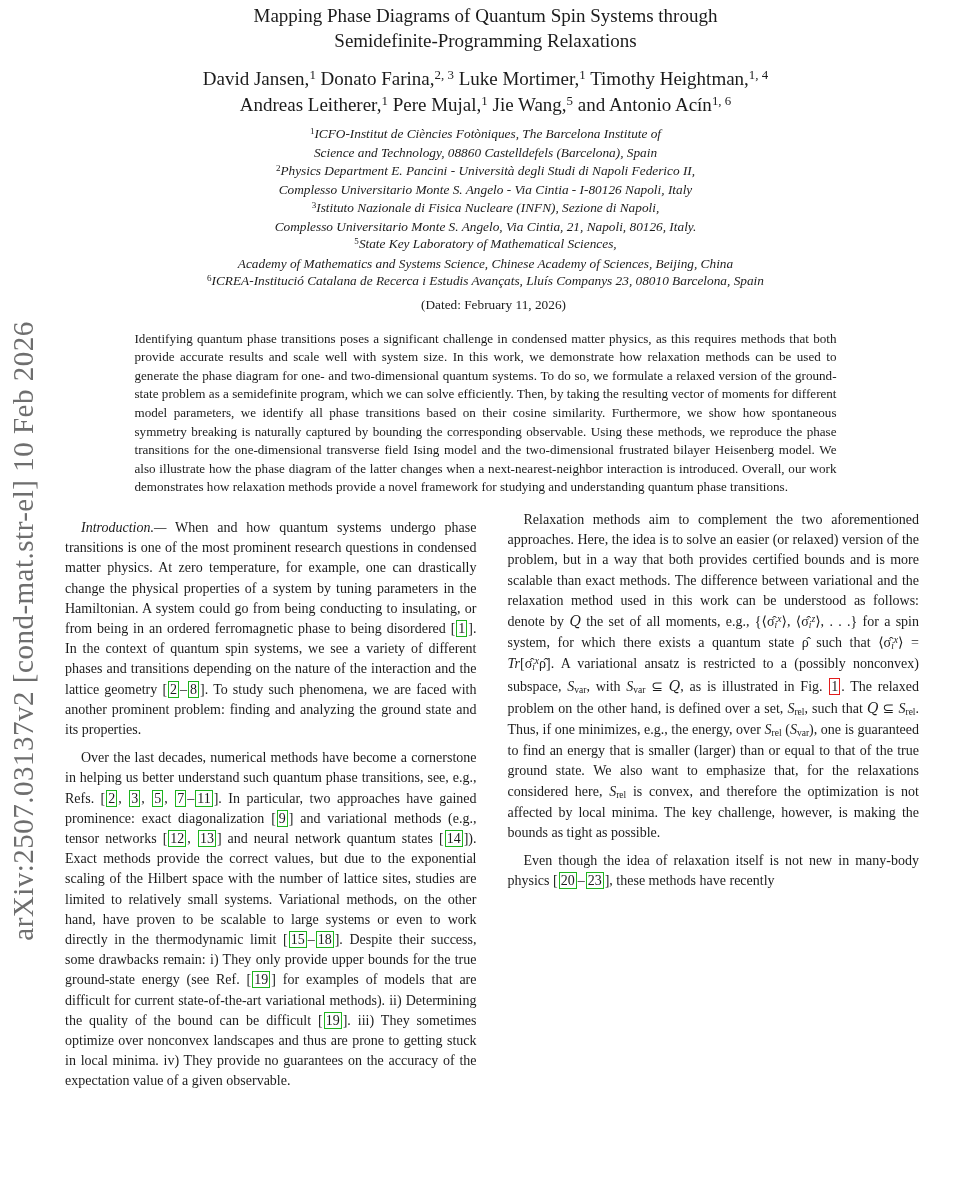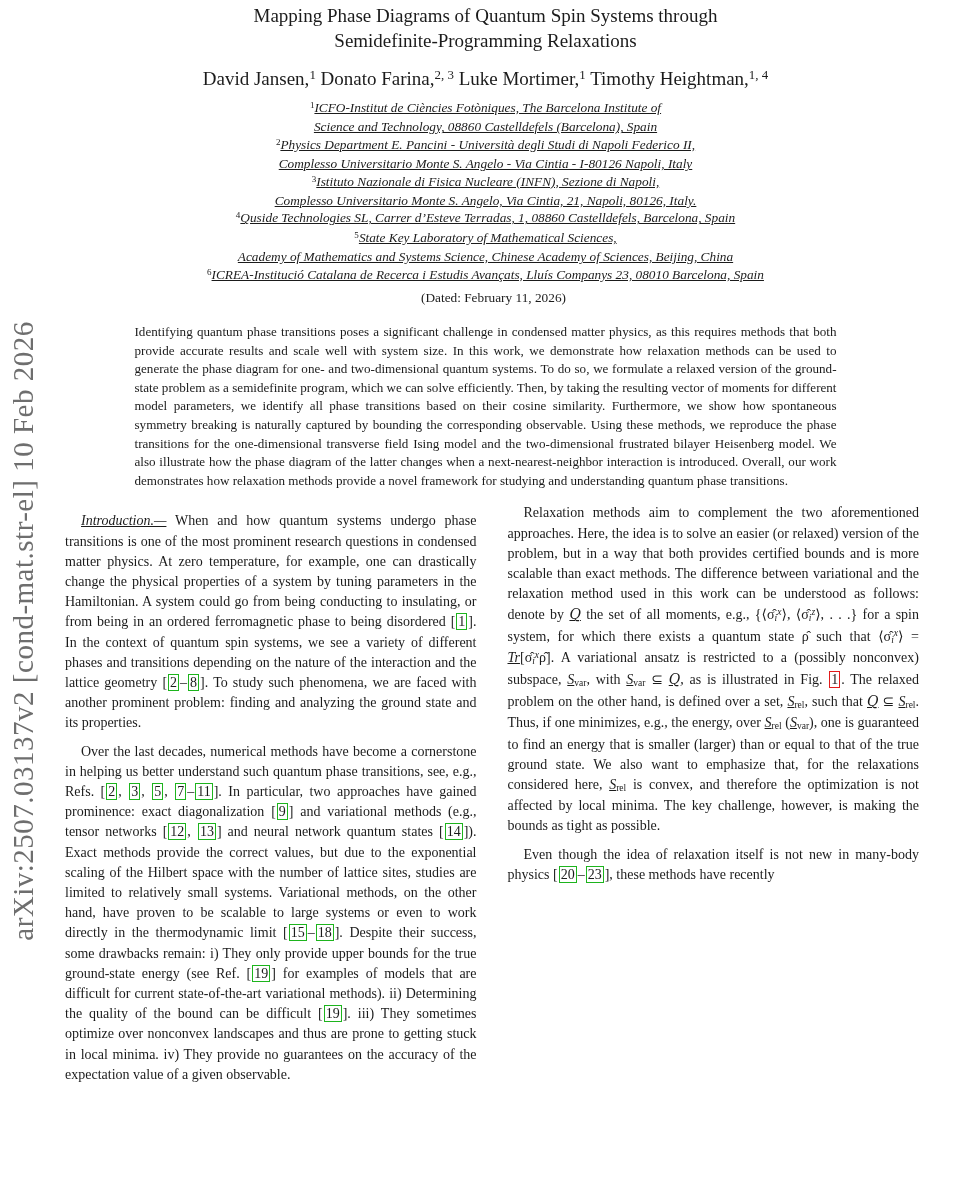--- a/index.html
+++ b/index.html
@@ -30,21 +30,21 @@
     font-size:13.1px;line-height:18.6px;
   }
 
   .body-cols{
     width:870px;margin-left:57px;margin-top:13px;height:612px;
     column-count:2;column-gap:15px;column-fill:auto;
     text-align:justify;font-size:14px;line-height:20.2px;
   }
   .body-cols p{margin:8px;text-indent:16px;}
 
-  .seg-i, .seg-m, .seg-cal{font-style:italic;text-decoration:underline;}
+  .seg-i, .seg-m, .seg-cal{font-style:italic;}
   .seg-cal{font-family:"DejaVu Serif", serif;}
   .seg-sup{font-size:68%;position:relative;top:-0.45em;}
   .seg-sub{font-size:68%;position:relative;top:0.2em;}
   .seg-msub{font-size:68%;position:relative;top:0.2em;font-style:italic;}
   .seg-msup{font-size:68%;position:relative;top:-0.45em;font-style:italic;}
   .seg-cite{border:1.5px solid var(--cite-green,#1db41d);padding:0 1px;margin:0 1px;}
   .seg-figref{border:1.5px solid var(--ref-red,#e21c1c);padding:0 1px;margin:0 1px;}
 </style>
 </head>
 <body>
@@ -53,30 +53,30 @@
 
   <div class="arxiv-stamp">arXiv:2507.03137v2  [cond-mat.str-el]  10 Feb 2026</div>
 
   <div class="title">
     <div>Mapping Phase Diagrams of Quantum Spin Systems through</div>
     <div>Semidefinite-Programming Relaxations</div>
   </div>
 
   <div class="authors">
       <div class="author-line"><span>David Jansen,</span><span class="seg-sup">1</span><span> Donato Farina,</span><span class="seg-sup">2, 3</span><span> Luke Mortimer,</span><span class="seg-sup">1</span><span> Timothy Heightman,</span><span class="seg-sup">1, 4</span></div>
+      <div class="author-line"><span>Andreas Leitherer,</span><span class="seg-sup">1</span><span> Pere Mujal,</span><span class="seg-sup">1</span><span> Jie Wang,</span><span class="seg-sup">5</span><span> and Antonio Acín</span><span class="seg-sup">1, 6</span></div>
     </div>
 
   <div class="affiliations">
       <div class="aff-line"><span class="seg-sup">1</span><span class="seg-i">ICFO-Institut de Ciències Fotòniques, The Barcelona Institute of</span></div>
       <div class="aff-line"><span class="seg-i">Science and Technology, 08860 Castelldefels (Barcelona), Spain</span></div>
       <div class="aff-line"><span class="seg-sup">2</span><span class="seg-i">Physics Department E. Pancini - Università degli Studi di Napoli Federico II,</span></div>
       <div class="aff-line"><span class="seg-i">Complesso Universitario Monte S. Angelo - Via Cintia - I-80126 Napoli, Italy</span></div>
       <div class="aff-line"><span class="seg-sup">3</span><span class="seg-i">Istituto Nazionale di Fisica Nucleare (INFN), Sezione di Napoli,</span></div>
       <div class="aff-line"><span class="seg-i">Complesso Universitario Monte S. Angelo, Via Cintia, 21, Napoli, 80126, Italy.</span></div>
-      <div class="aff-line"><span class="seg-sup">4</span><span class="seg-i">Quside Technologies SL, Carrer d’Esteve Terradas, 1, 08860 Castelldefels, Barcelona, Spain</span></div>
       <div class="aff-line"><span class="seg-sup">5</span><span class="seg-i">State Key Laboratory of Mathematical Sciences,</span></div>
       <div class="aff-line"><span class="seg-i">Academy of Mathematics and Systems Science, Chinese Academy of Sciences, Beijing, China</span></div>
       <div class="aff-line"><span class="seg-sup">6</span><span class="seg-i">ICREA-Institució Catalana de Recerca i Estudis Avançats, Lluís Companys 23, 08010 Barcelona, Spain</span></div>
     </div>
 
   <div class="dated">(Dated: February 11, 2026)</div>
 
   <div class="abstract">Identifying quantum phase transitions poses a significant challenge in condensed matter physics, as this requires methods that both provide accurate results and scale well with system size. In this work, we demonstrate how relaxation methods can be used to generate the phase diagram for one- and two-dimensional quantum systems. To do so, we formulate a relaxed version of the ground-state problem as a semidefinite program, which we can solve efficiently. Then, by taking the resulting vector of moments for different model parameters, we identify all phase transitions based on their cosine similarity. Furthermore, we show how spontaneous symmetry breaking is naturally captured by bounding the corresponding observable. Using these methods, we reproduce the phase transitions for the one-dimensional transverse field Ising model and the two-dimensional frustrated bilayer Heisenberg model. We also illustrate how the phase diagram of the latter changes when a next-nearest-neighbor interaction is introduced. Overall, our work demonstrates how relaxation methods provide a novel framework for studying and understanding quantum phase transitions.</div>
 
   <div class="body-cols">

